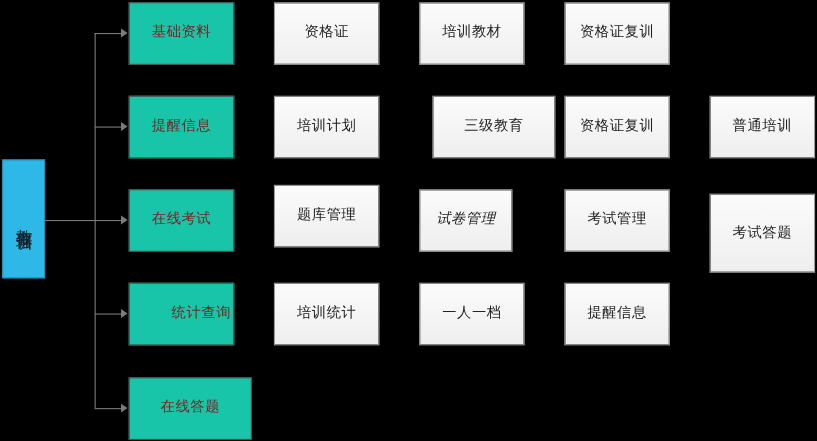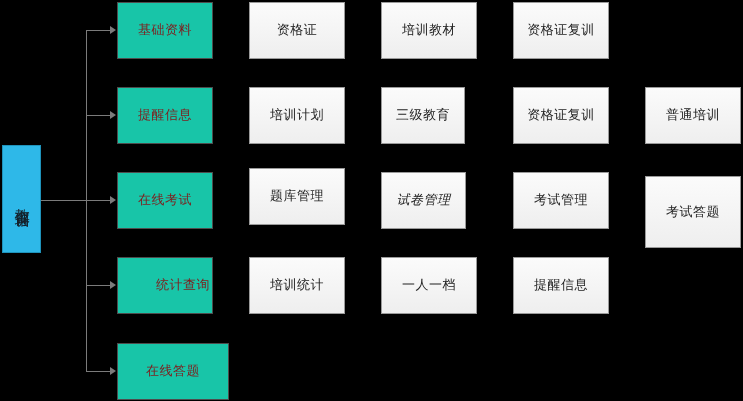--- a/index.html
+++ b/index.html
@@ -119,21 +119,21 @@
   <div class="node node--leaf" style="left:381px; top:2px; width:96px; height:57px;">
     <span>培训教材</span>
   </div>
   <div class="node node--leaf" style="left:513px; top:2px; width:96px; height:57px;">
     <span>资格证复训</span>
   </div>
 
   <div class="node node--leaf" style="left:249px; top:87px; width:96px; height:57px;">
     <span>培训计划</span>
   </div>
-  <div class="node node--leaf" style="left:381px; top:87px; width:84px; height:57px;">
+  <div class="node node--leaf" style="left:393px; top:87px; width:112px; height:57px;">
     <span>三级教育</span>
   </div>
   <div class="node node--leaf" style="left:513px; top:87px; width:96px; height:57px;">
     <span>资格证复训</span>
   </div>
   <div class="node node--leaf" style="left:645px; top:87px; width:96px; height:57px;">
     <span>普通培训</span>
   </div>
 
   <div class="node node--leaf" style="left:249px; top:168px; width:96px; height:57px;">

